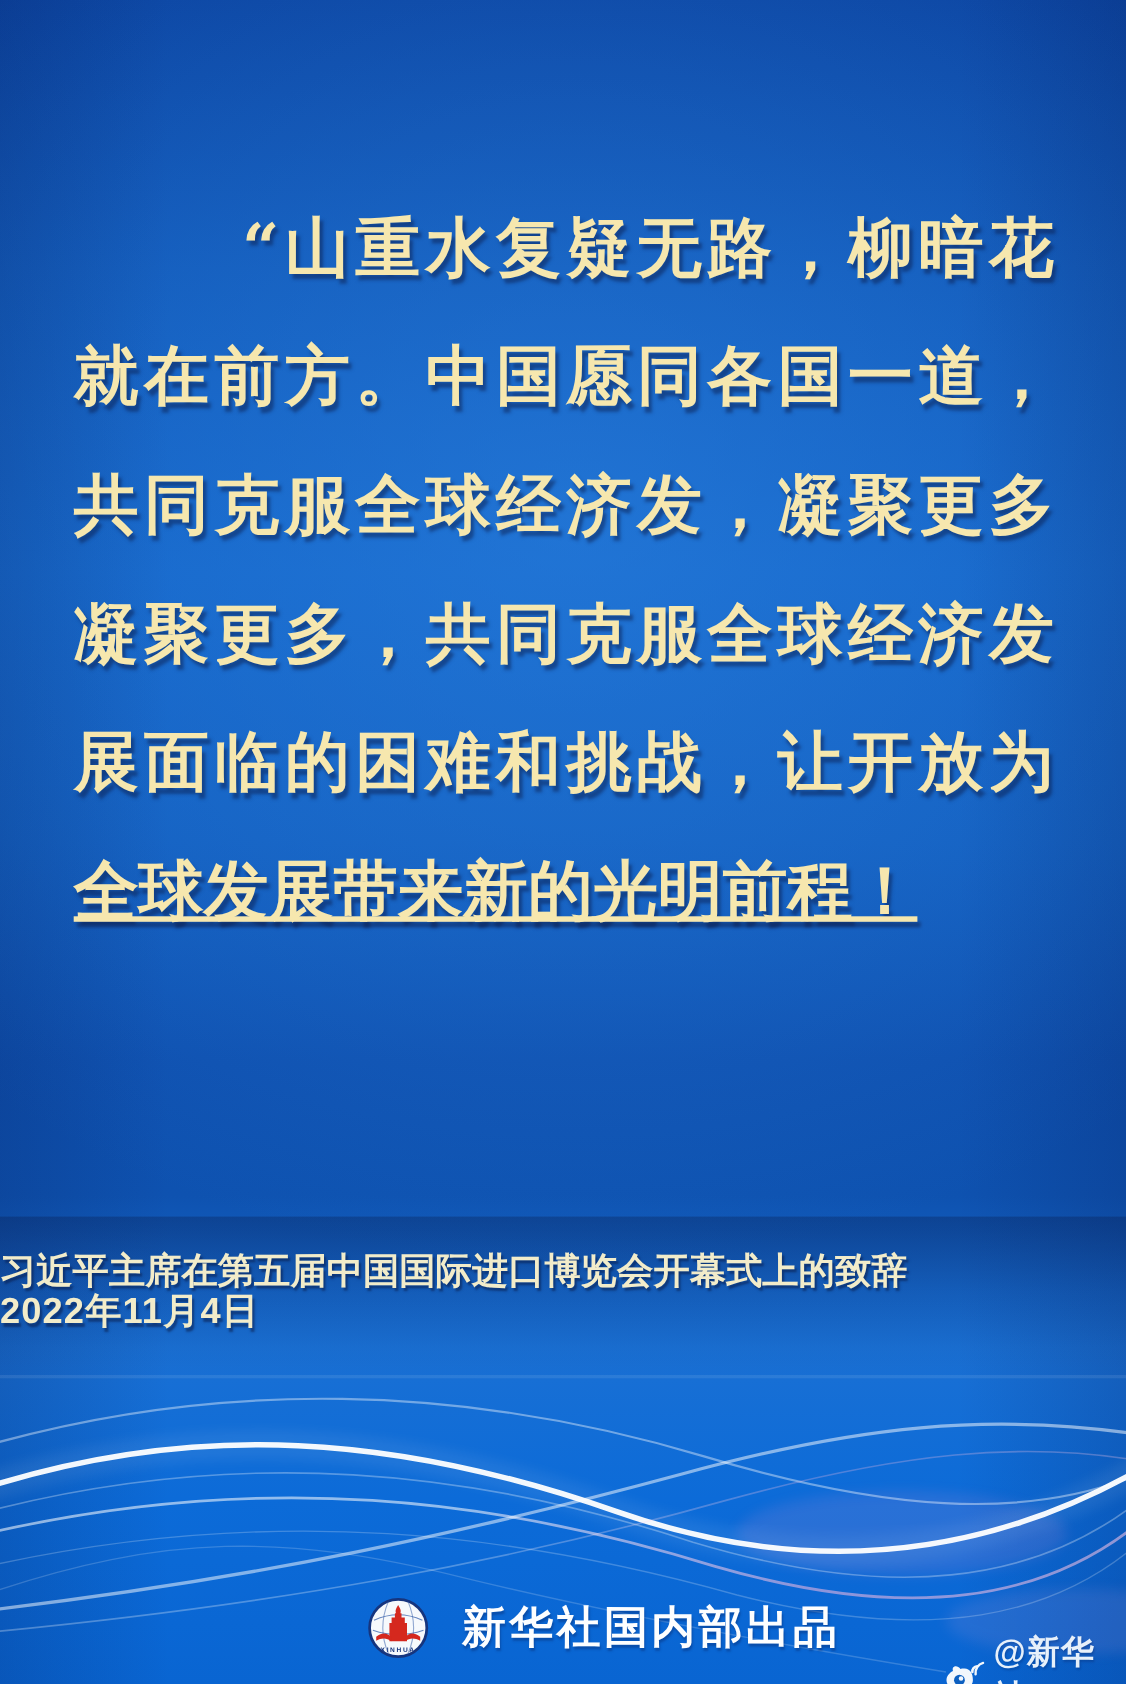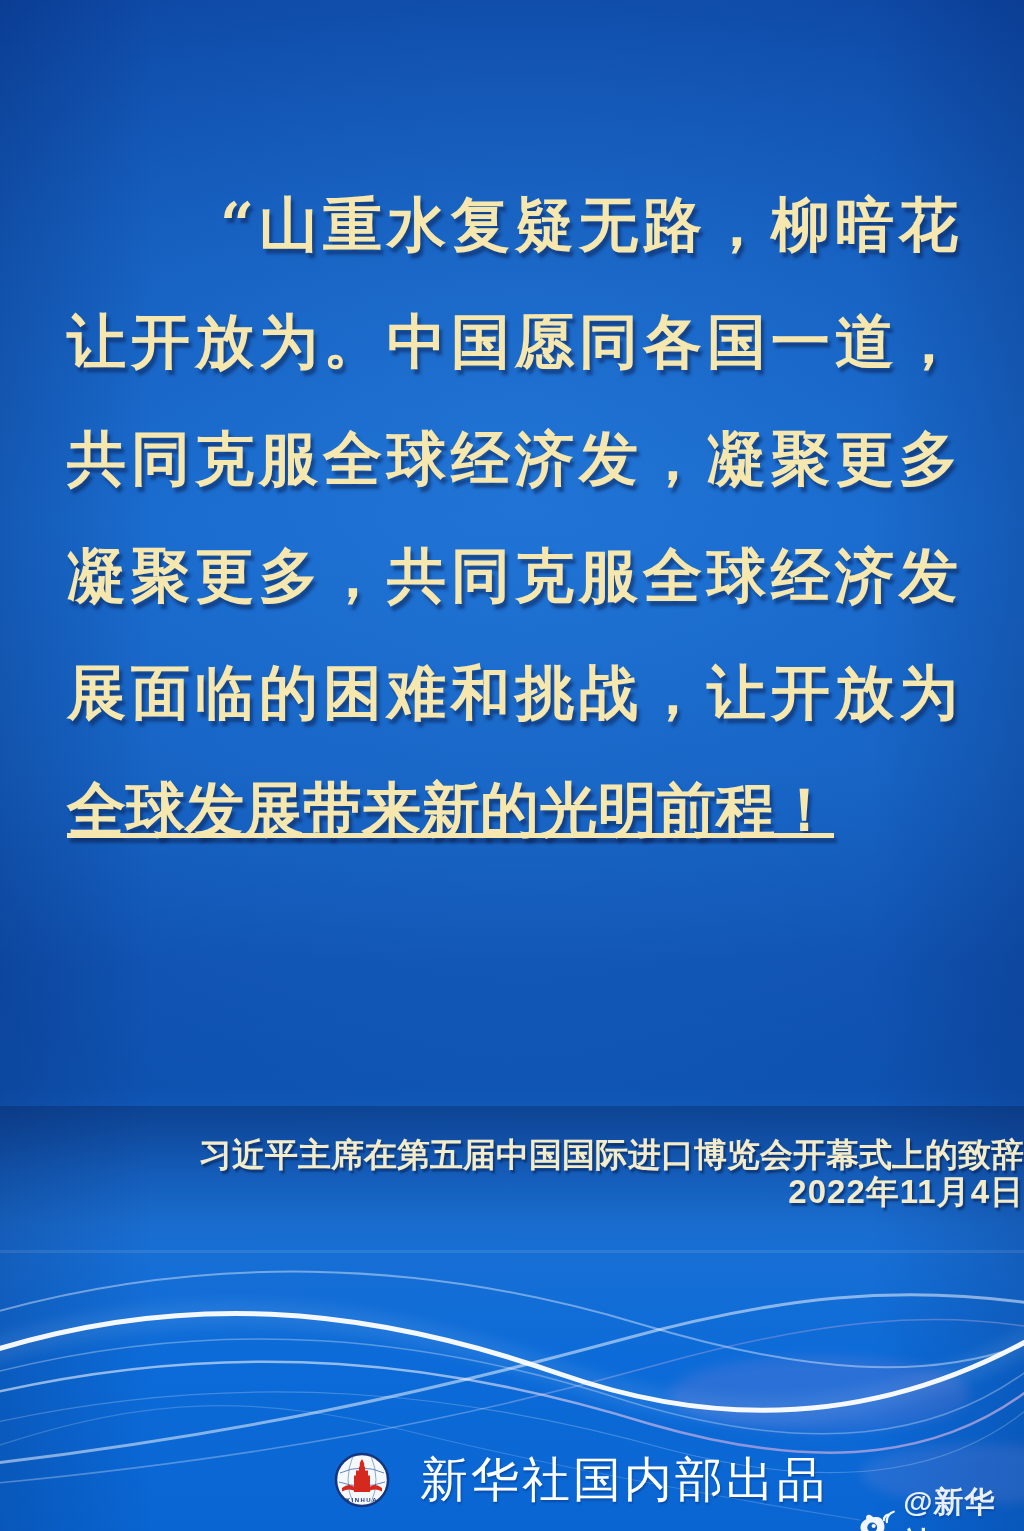--- a/index.html
+++ b/index.html
@@ -46,21 +46,21 @@
   .attr-shade {
     position: absolute;
     left: 0; top: 1106px;
     width: 100%; height: 150px;
     background: linear-gradient(180deg, rgba(6,18,60,0.28) 0%, rgba(6,18,60,0.10) 45%, rgba(6,18,60,0) 100%);
   }
   .attribution {
     position: absolute;
     left: 0; top: 1136px;
     width: 100%;
-    text-align: right;
+    text-align: left;
     color: #f2ecca;
     text-shadow: 2px 3px 2px rgba(10,25,70,0.55);
     font-weight: 700;
   }
   .attr-title { font-size: 33px; line-height: 38px; letter-spacing: 0px; }
   .attr-date  { font-size: 33px; line-height: 36px; letter-spacing: 1px; }
 
   
   .waves {
     position: absolute;
@@ -71,23 +71,23 @@
 
   
   .footer-logo {
     position: absolute;
     left: 334px; top: 1452px;
     width: 56px; height: 56px;
   }
   .producer {
     position: absolute;
     left: 420px; top: 1461px;
-    font-size: 48px;
+    font-size: 40px;
     line-height: 38px;
-    font-weight: 400;
+    font-weight: 700;
     letter-spacing: 3px;
     color: #fdfeff;
     text-shadow: 1px 2px 2px rgba(8,30,90,0.35);
   }
   .watermark {
     position: absolute;
     left: 858px; top: 1482px;
     display: flex;
     align-items: center;
     gap: 8px;
@@ -101,21 +101,21 @@
     text-shadow: 1px 2px 2px rgba(8,30,90,0.30);
   }
 </style>
 </head>
 <body>
 
 <div class="poster">
 
   <div class="quote">
     <div class="qline first">“山重水复疑无路，柳暗花</div>
-    <div class="qline">让开放为。中国愿同各国一道，</div>
+    <div class="qline">就在前方。中国愿同各国一道，</div>
     <div class="qline">共同克服全球经济发，凝聚更多</div>
     <div class="qline">凝聚更多，共同克服全球经济发</div>
     <div class="qline">展面临的困难和挑战，让开放为</div>
     <div class="qline last">全球发展带来新的光明前程！</div>
   </div>
 
   <div class="attr-shade"></div>
   <div class="attribution">
     <div class="attr-title">习近平主席在第五届中国国际进口博览会开幕式上的致辞</div>
     <div class="attr-date">2022年11月4日</div>

